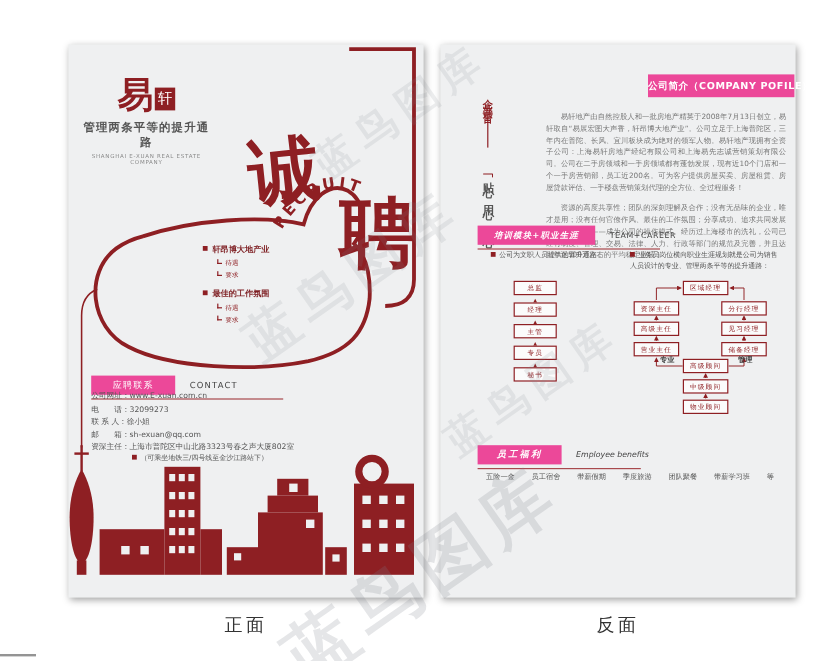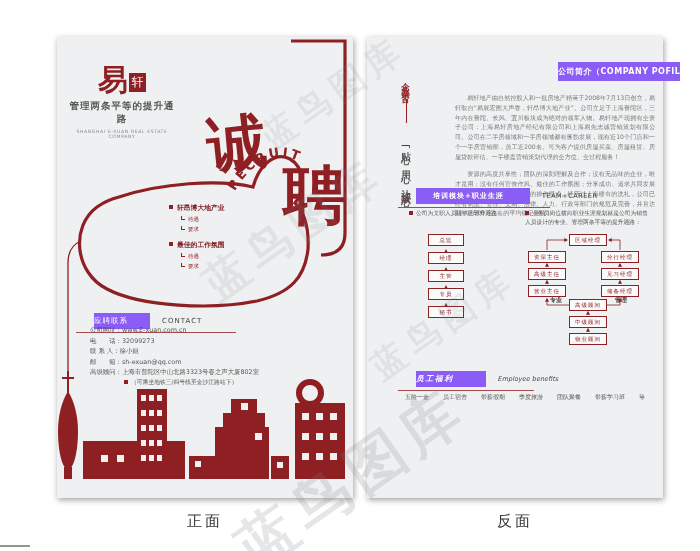--- a/index.html
+++ b/index.html
@@ -14,69 +14,69 @@
 
   
   .wm{position:absolute;transform:rotate(-35deg);font-weight:bold;letter-spacing:8px;
       color:rgba(130,136,142,0.14);pointer-events:none;white-space:nowrap;z-index:9;}
   .wm.big{font-size:58px;color:rgba(125,130,138,0.20);}
   .wm.mid{font-size:44px;}
   .wm.sm{font-size:34px;}
 
   
   .sec{position:absolute;white-space:nowrap;}
-  .sec .badge{display:inline-block;background:#8b5cf6;color:#fff;
-              vertical-align:middle;letter-spacing:1px;margin-left:18px;}
+  .sec .badge{display:inline-block;background:#ec4899;color:#fff;text-align:center;
+              vertical-align:middle;letter-spacing:1px;}
   .sec .sub{display:inline-block;color:#444;margin-left:7px;vertical-align:middle;}
   .sec .line{display:block;height:1px;background:#a8494d;margin-top:3px;}
 
   
   .logo-col{position:absolute;left:8px;top:14px;width:114px;text-align:center;}
   .seal{display:inline-flex;align-items:flex-end;height:44px;}
   .seal .s-left{font-family:"DejaVu Serif",serif;font-size:30px;line-height:1;color:#8e1f23;font-weight:bold;}
   .seal .s-right{background:#8e1f23;color:#fff;font-size:12px;width:17px;height:19px;line-height:19px;
                  text-align:center;margin-left:1px;margin-bottom:3px;}
   .cname{font-size:9.5px;font-weight:bold;color:#555;letter-spacing:1px;margin-top:5px;}
   .cname-en{font-size:4.6px;color:#8a8a8a;letter-spacing:.6px;margin-top:3px;}
 
   .big-cn{position:absolute;font-family:"DejaVu Serif",serif;color:#8e1f23;font-weight:bold;line-height:1;}
   .cheng{left:150px;top:76px;font-size:60px;transform:rotate(-6deg);}
   .pin{left:226px;top:126px;font-size:64px;}
 
   .sec--job{left:106px;top:146px;width:130px;}
   .sec--job .badge{width:56px;font-size:7.5px;padding:3px 0;}
   .sec--job .sub{font-size:7.5px;}
   .sec--contact{left:19px;top:273px;width:160px;}
-  .sec--contact .badge{width:56px;font-size:7.5px;padding:3px 0;}
+  .sec--contact .badge{width:70px;font-size:7.5px;padding:3px 0;}
   .sec--contact .sub{font-size:7px;letter-spacing:1px;}
 
   .job-list{position:absolute;left:112px;top:166px;width:150px;}
   .job{margin-bottom:7px;}
   .job-title{font-size:6.8px;font-weight:bold;color:#7d1d21;}
   .job-title::before{content:"";display:inline-block;width:4px;height:4px;background:#8e1f23;margin-right:4px;vertical-align:1px;}
   .job-sub{font-size:5.4px;color:#8e1f23;margin:3px 0 0 12px;}
   .job-sub::before{content:"";display:inline-block;width:3px;height:3px;border-left:1px solid #8e1f23;
                    border-bottom:1px solid #8e1f23;margin-right:3px;vertical-align:1px;}
 
-  .contact-lines{position:absolute;left:33px;top:288px;width:230px;}
+  .contact-lines{position:absolute;left:19px;top:288px;width:230px;}
   .c-line{font-size:6.4px;color:#555;line-height:10.5px;white-space:nowrap;}
   .c-line.note{padding-left:34px;}
 
   
   .sec--intro{left:173px;top:24px;}
   .sec--intro .badge{width:122px;font-size:8px;font-weight:bold;padding:4px 0;letter-spacing:.5px;}
   .vertical{position:absolute;left:30px;top:38px;height:120px;writing-mode:vertical-rl;text-orientation:upright;}
   .motto-label{color:#8e1f23;font-size:8.5px;letter-spacing:4px;font-weight:bold;margin-left:8px;}
   .motto-label::after{content:"";display:inline-block;width:1px;height:24px;background:#8e1f23;margin-top:8px;}
   .motto{font-size:9.5px;color:#555;letter-spacing:2.5px;font-weight:bold;}
   .intro-paras{position:absolute;left:88px;top:56px;width:200px;}
   .intro-paras p{font-size:6.1px;line-height:1.6;color:#777;text-align:justify;text-indent:2em;margin:0 0 8px 0;}
 
   .sec--training{left:31px;top:148px;width:152px;}
-  .sec--training .badge{width:80px;font-size:7px;font-weight:bold;padding:3px 17px;}
+  .sec--training .badge{width:98px;font-size:7px;font-weight:bold;padding:3px 0;font-style:italic;}
   .sec--training .sub{font-size:6.5px;letter-spacing:.5px;}
   .note{position:absolute;font-size:5.8px;color:#555;line-height:1.5;}
   .note::before{content:"";display:inline-block;width:4px;height:4px;background:#8e1f23;margin-right:3px;}
   .note--left{left:42px;top:172px;width:106px;}
   .note--right{left:158px;top:172px;width:128px;}
 
   .left-flowchart{position:absolute;left:61px;top:197px;width:36px;display:flex;flex-direction:column;align-items:center;}
   .fbox{box-sizing:border-box;width:36px;height:12px;border:1px solid #8e1f23;background:#fbfbfb;
         color:#8e1f23;font-size:5.5px;display:flex;align-items:center;justify-content:center;letter-spacing:1px;}
   .varrow{width:0;height:0;border:2.5px solid transparent;border-bottom:4px solid #8e1f23;margin:1px 0 -1px 0;}
@@ -196,21 +196,21 @@
     <div class="sec sec--contact">
       <span class="badge">应聘联系</span>
       <span class="sub">CONTACT</span>
       <span class="line" style="width:160px;"></span>
     </div>
     <div class="contact-lines">
         <div class="c-line">公司网址：www.E-xuan.com.cn</div>
         <div class="c-line">电　　话：32099273</div>
         <div class="c-line">联 系 人：徐小姐</div>
         <div class="c-line">邮　　箱：sh-exuan@qq.com</div>
-        <div class="c-line">高级顾问：上海市普陀区中山北路3323号春之声大厦802室</div>
+        <div class="c-line">资深主任：上海市普陀区中山北路3323号春之声大厦802室</div>
         <div class="c-line note">（可乘坐地铁三/四号线至金沙江路站下）</div>
       </div>
   </div>
 
   <div class="page back">
 
     <div class="sec sec--intro">
       <span class="badge">公司简介（COMPANY POFILE）</span>
     </div>
     <div class="vertical">

